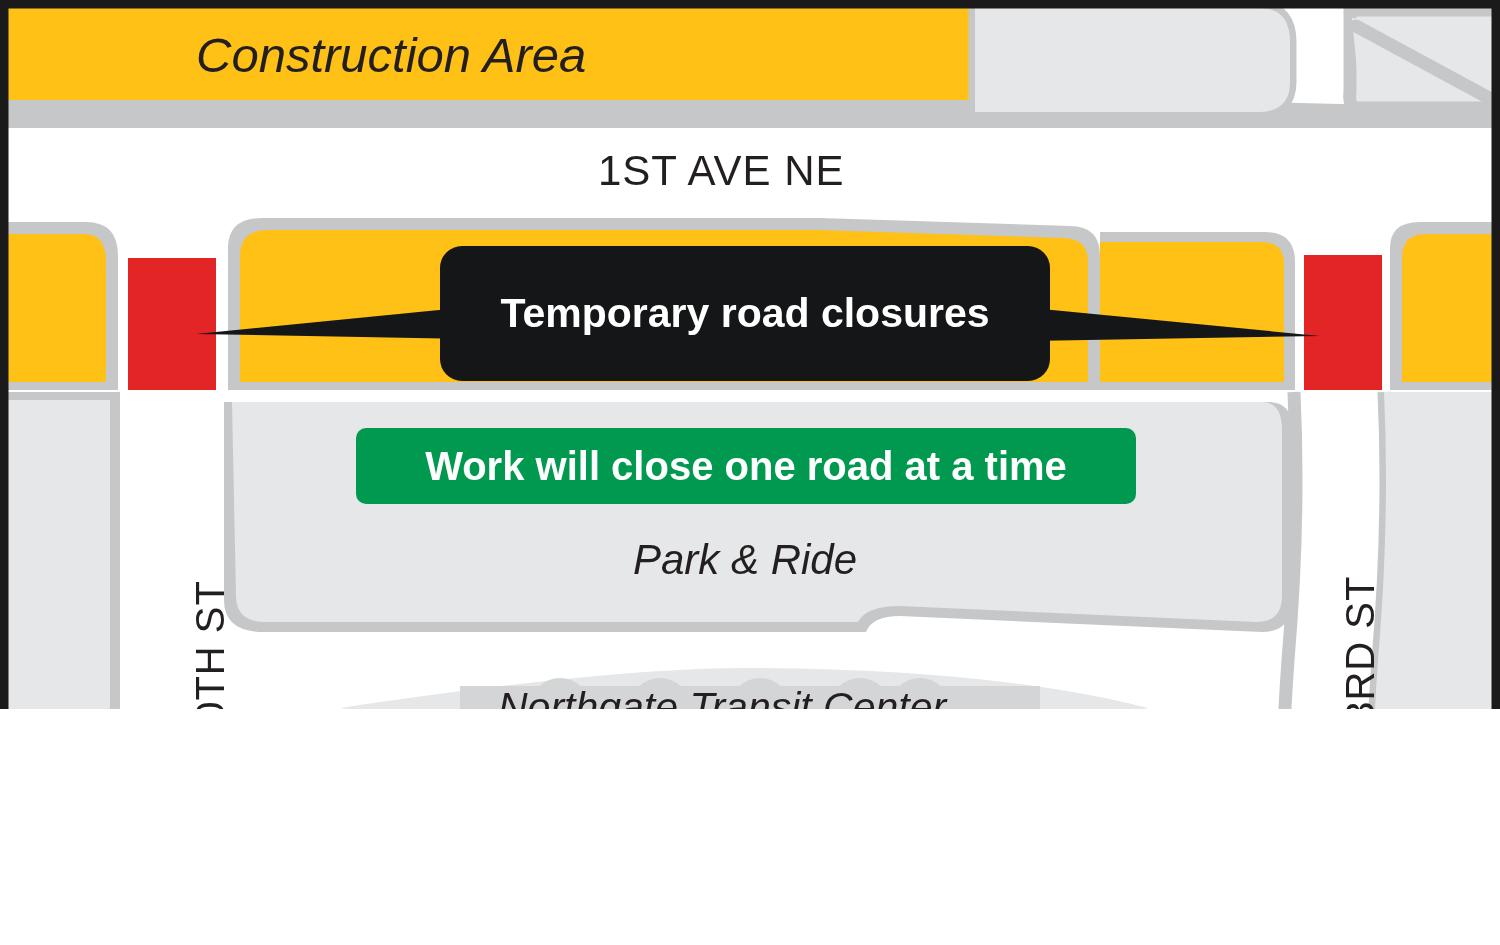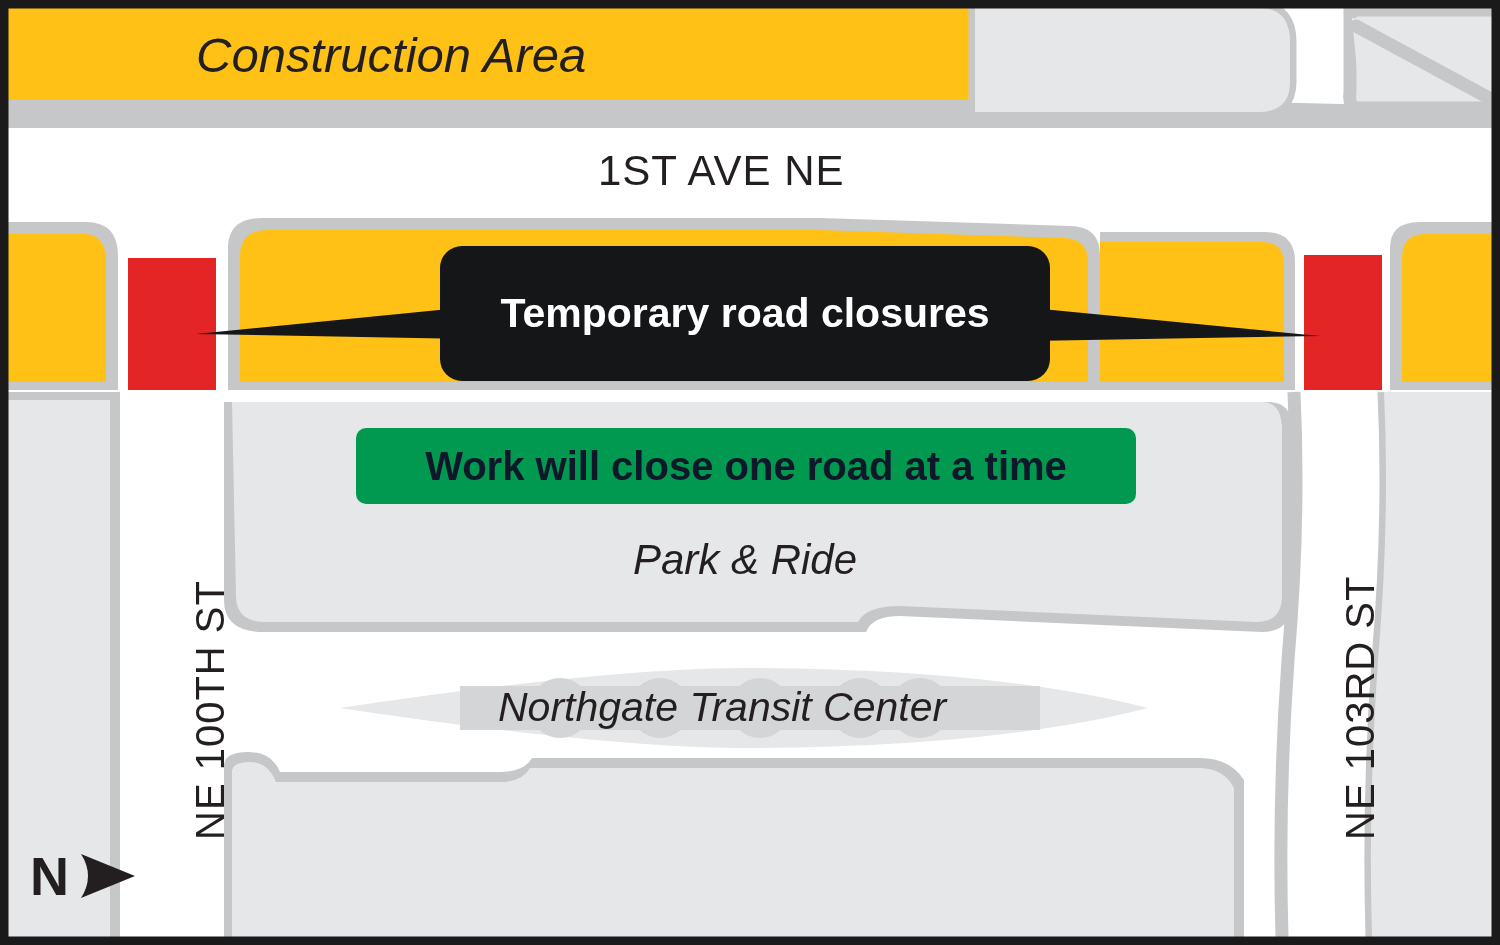--- a/index.html
+++ b/index.html
@@ -3,21 +3,21 @@
 <meta charset="utf-8">
 <style>
   html, body {
     margin: 0;
     padding: 0;
     background: #ffffff;
   }
   #map-root {
     position: relative;
     width: 1500px;
-    height: 945px;
+    height: 709px;
     overflow: hidden;
     font-family: "Liberation Sans", sans-serif;
     background: #ffffff;
   }
   #map-svg {
     position: absolute;
     top: 0; left: 0;
     width: 1500px;
     height: 945px;
     display: block;
@@ -97,21 +97,21 @@
     width: 780px;
     height: 76px;
     background: #00994F;
     border-radius: 10px;
     display: flex;
     align-items: center;
     justify-content: center;
     z-index: 5;
   }
   #green-banner .banner-text {
-    color: #0f172a;
+    color: #ffffff;
     font-size: 40px;
     font-weight: 700;
     letter-spacing: 0px;
   }
   
   #north-arrow {
     position: absolute;
     left: 30px;
     top: 845px;
     display: flex;

